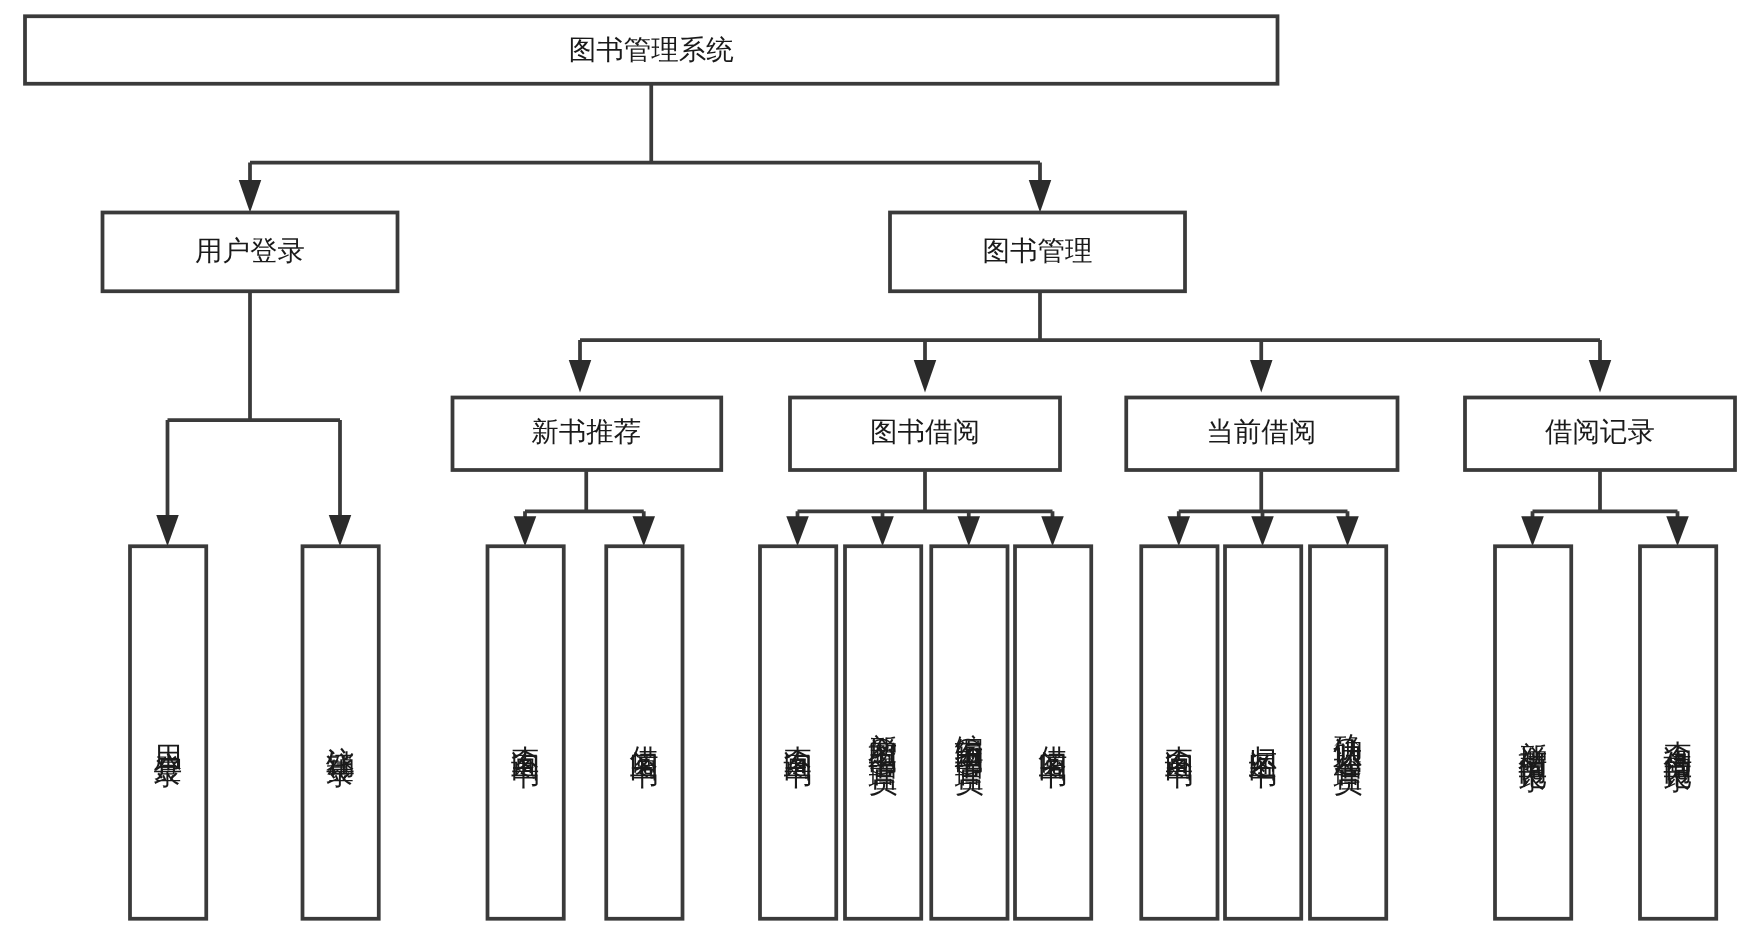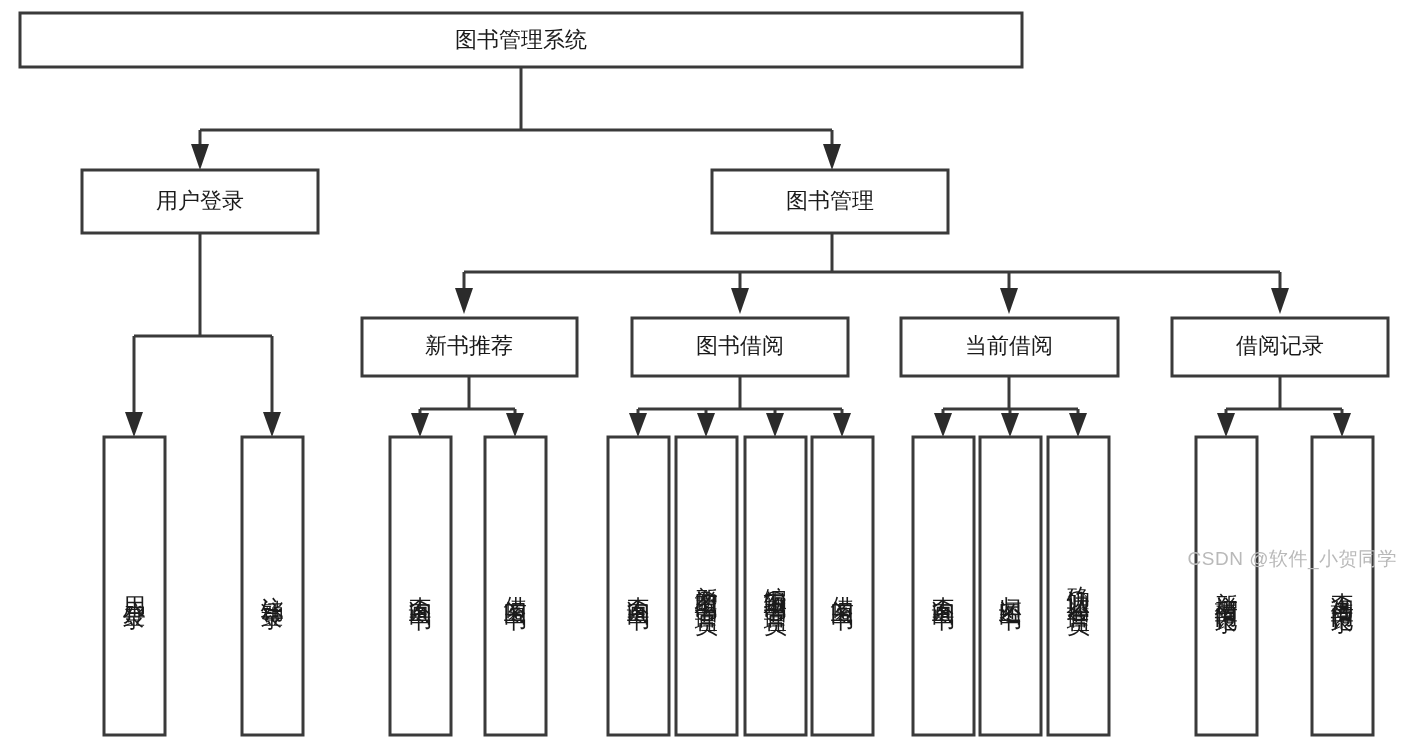--- a/index.html
+++ b/index.html
@@ -251,15 +251,14 @@
     <span class="leaf-label">确认归还（管理员）</span>
   </div>
 
   <div class="leaf-label-wrap" style="left:1196px; top:437px; width:61px; height:298px;">
     <span class="leaf-label">新增借阅记录</span>
   </div>
   <div class="leaf-label-wrap" style="left:1312px; top:437px; width:61px; height:298px;">
     <span class="leaf-label">查询借阅记录</span>
   </div>
 
-  <div class="watermark">CSDN @软件_小贺同学</div>
 
 </div>
 
 </body></html>

